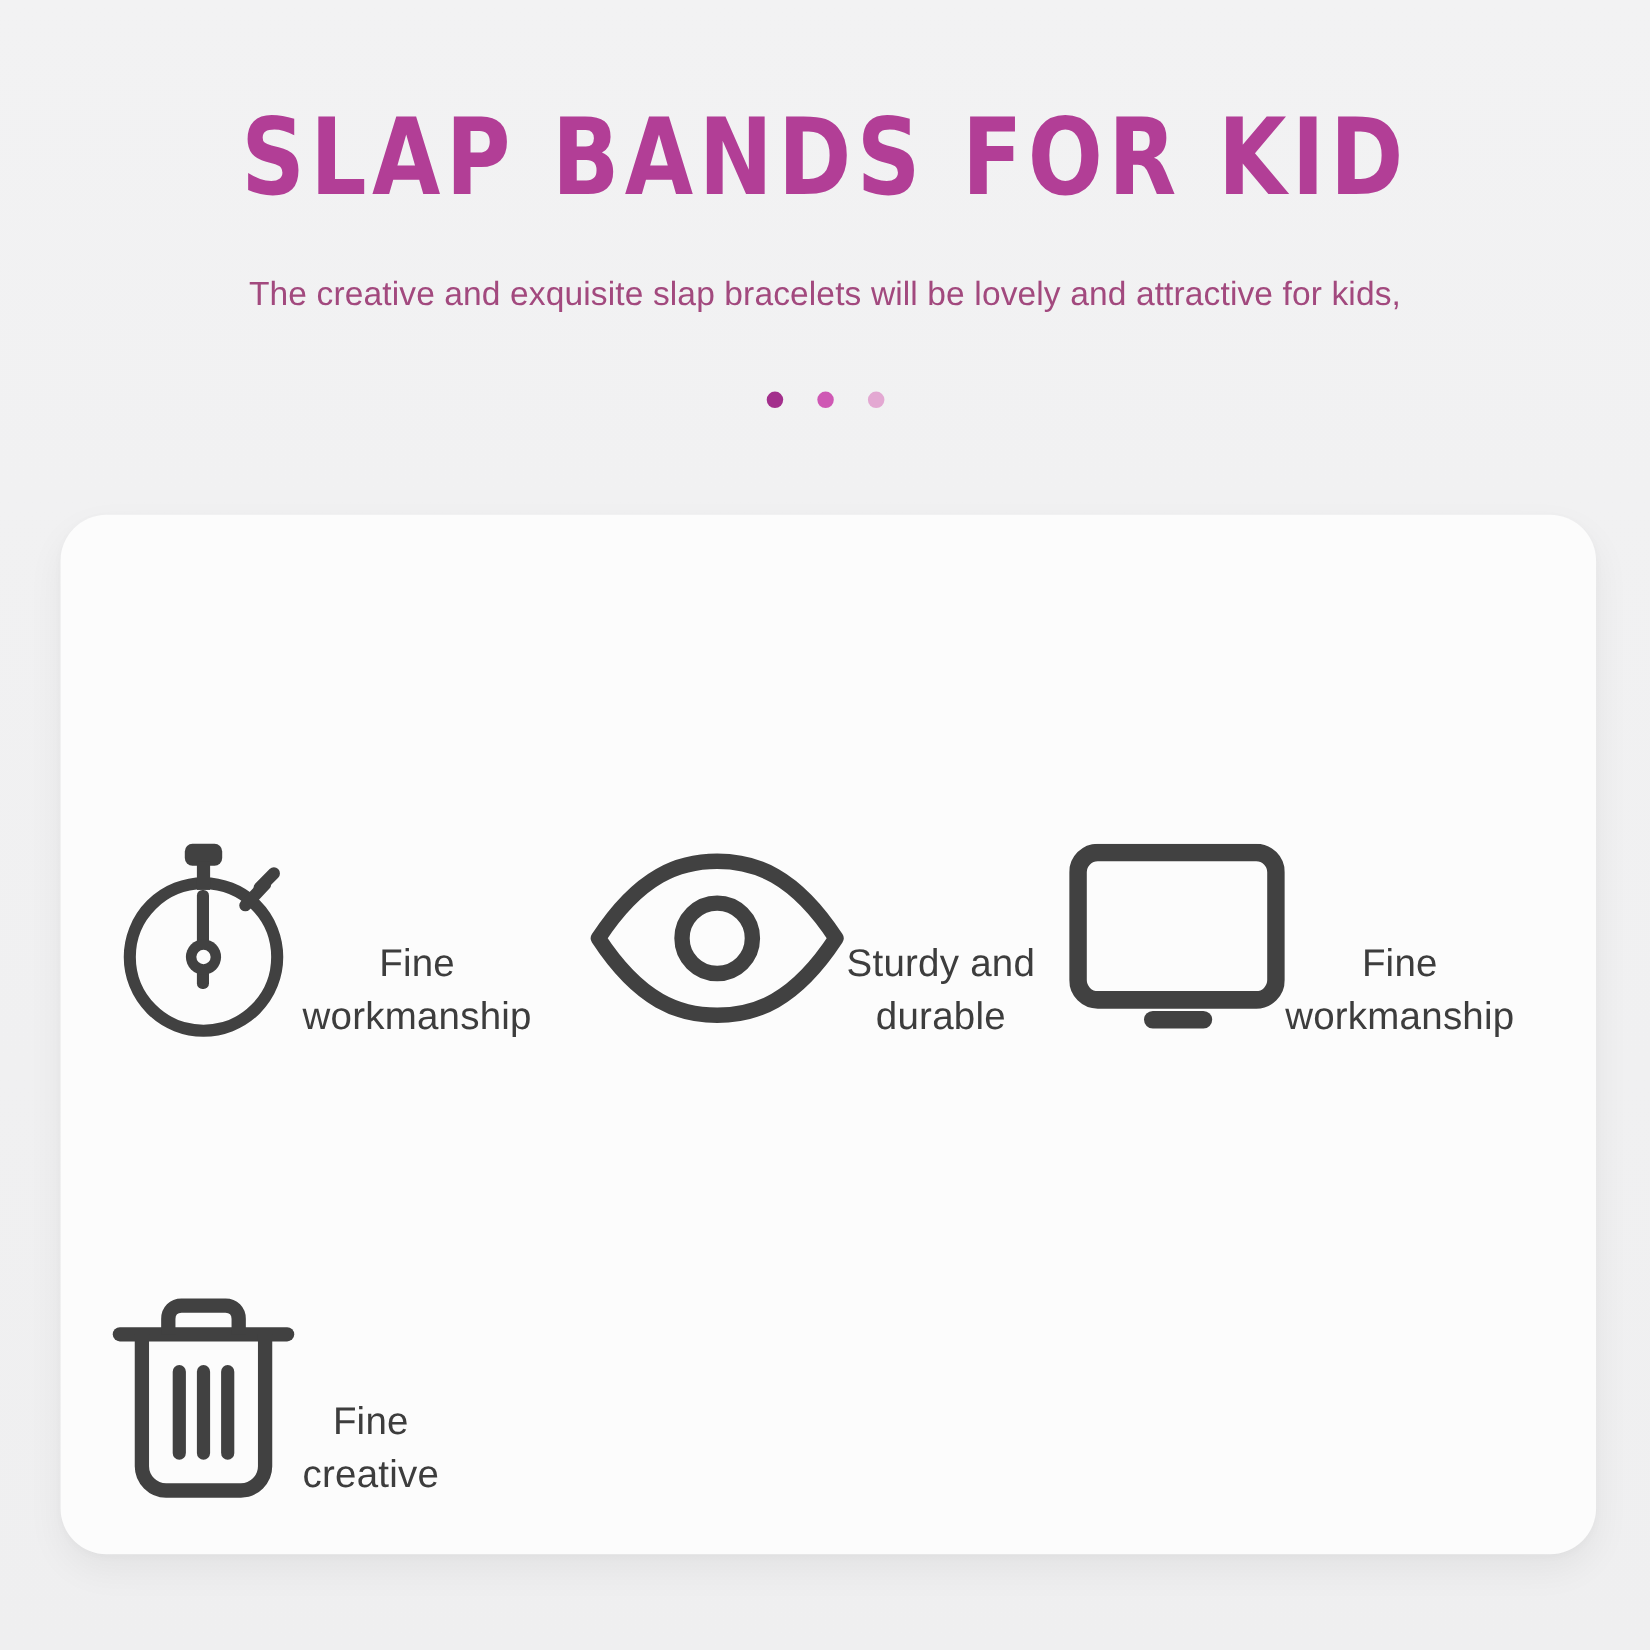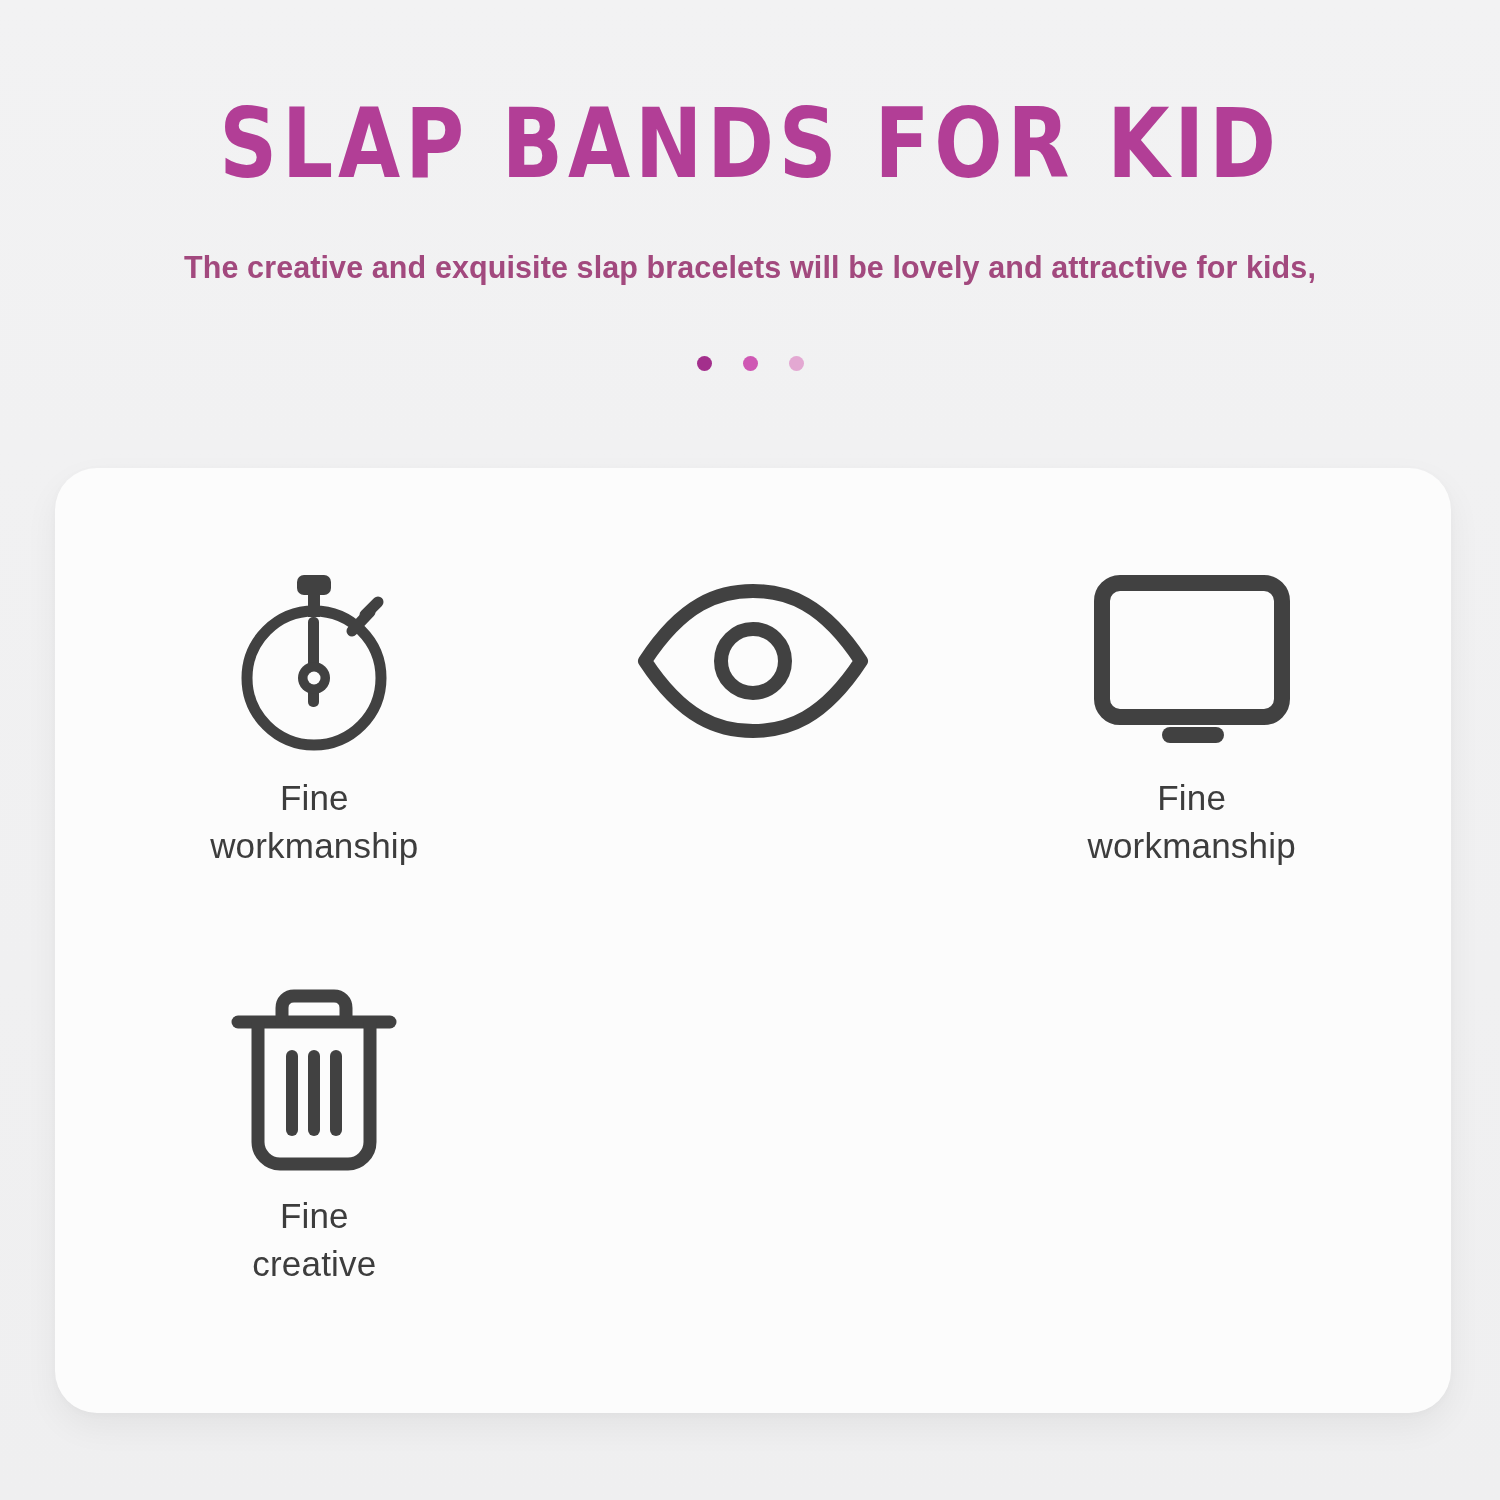--- a/index.html
+++ b/index.html
@@ -40,21 +40,21 @@
     transform-origin: center top;
     white-space: nowrap;
   }
 
   .hero-subtitle {
     margin-top: 62px;
     font-family: "Liberation Sans", sans-serif;
     font-size: 30.5px;
     line-height: 54px;
     color: #a2497e;
-    font-weight: 700;
+    font-weight: 400;
     letter-spacing: 0.1px;
   }
 
   .hero-subtitle .line {
     display: block;
   }
 
   
   .dots {
     margin-top: 62px;
@@ -91,22 +91,22 @@
     width: 100%;
     height: 100%;
     display: grid;
     grid-template-columns: repeat(3, 1fr);
     grid-template-rows: repeat(2, 1fr);
     padding: 62px 40px 48px 40px;
   }
 
   .feature {
     display: flex;
-    flex-direction: column;
-    align-items: center;
+    flex-direction: row;
+    align-items: flex-end;
     justify-content: flex-start;
     padding-top: 36px;
   }
 
   .feature-icon {
     height: 190px;
     display: flex;
     align-items: center;
     justify-content: center;
   }
@@ -173,20 +173,24 @@
         </div>
       </div>
 
       <div class="feature">
         <div class="feature-icon">
           <svg width="236" height="160" viewBox="0 0 236 160" fill="none">
             <path d="M10 80 C48 22 84 10 118 10 C152 10 188 22 226 80 C188 138 152 150 118 150 C84 150 48 138 10 80 Z" stroke="#414141" stroke-width="14" stroke-linejoin="round"></path>
             <circle cx="118" cy="80" r="32" stroke="#414141" stroke-width="14"></circle>
           </svg>
         </div>
+        <div class="feature-label">
+          <span class="lb">Sturdy and</span>
+          <span class="lb">durable</span>
+        </div>
       </div>
 
       <div class="feature">
         <div class="feature-icon">
           <svg width="196" height="172" viewBox="0 0 196 172" fill="none">
             <rect x="8" y="8" width="180" height="134" rx="18" stroke="#414141" stroke-width="16"></rect>
             <rect x="68" y="152" width="62" height="16" rx="8" fill="#414141"></rect>
           </svg>
         </div>
         <div class="feature-label">

